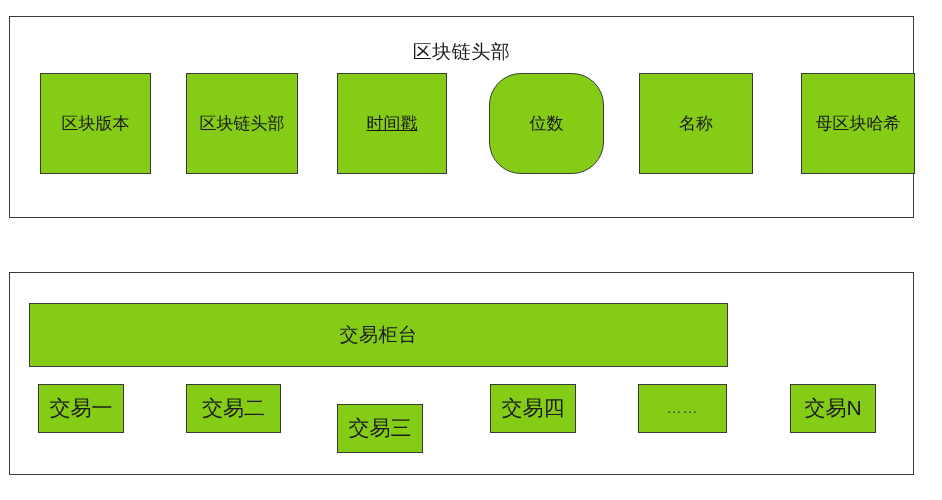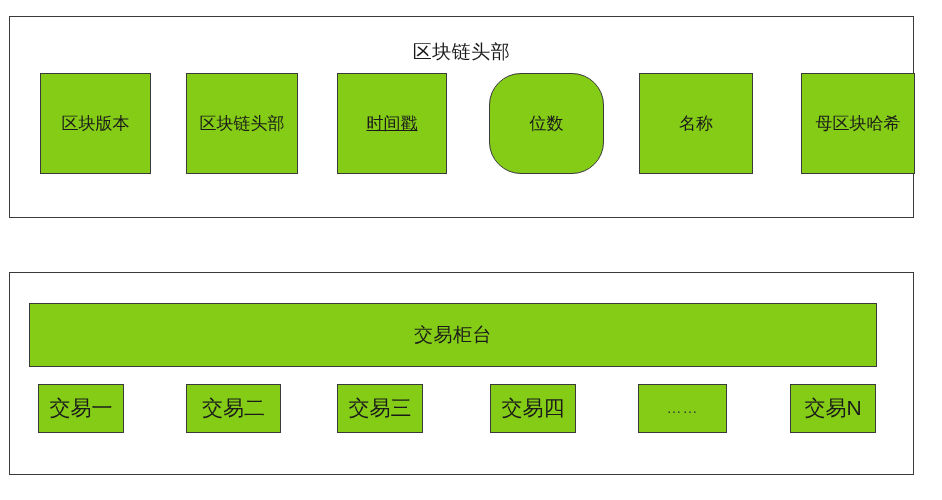--- a/index.html
+++ b/index.html
@@ -66,21 +66,21 @@
   
   #tx-panel {
     left: 9px;
     top: 272px;
     width: 905px;
     height: 203px;
   }
   #tx-counter {
     left: 19px;
     top: 30px;
-    width: 848px;
+    width: 699px;
     height: 64px;
     font-size: 19px;
     letter-spacing: 0.5px;
   }
   .tx-field {
     top: 111px;
     height: 49px;
     font-size: 21px;
   }
   .tx-ellipsis {
@@ -120,21 +120,21 @@
 
   <div class="panel" id="tx-panel">
     <div class="cell" id="tx-counter">交易柜台</div>
     <div id="tx-fields">
         <div class="cell tx-field" style="left: 28px; width: 86px;">
           <span>交易一</span>
         </div>
         <div class="cell tx-field" style="left: 176px; width: 95px;">
           <span>交易二</span>
         </div>
-        <div class="cell tx-field" style="left: 327px; width: 86px;">
+        <div class="cell tx-field" style="left: 327px; width: 86px; margin-top: 20px;">
           <span>交易三</span>
         </div>
         <div class="cell tx-field" style="left: 480px; width: 86px; justify-content: center;">
           <span>交易四</span>
         </div>
         <div class="cell tx-field tx-ellipsis" style="left: 628px; width: 89px;">
           <span>……</span>
         </div>
         <div class="cell tx-field" style="left: 780px; width: 86px;">
           <span>交易N</span>

